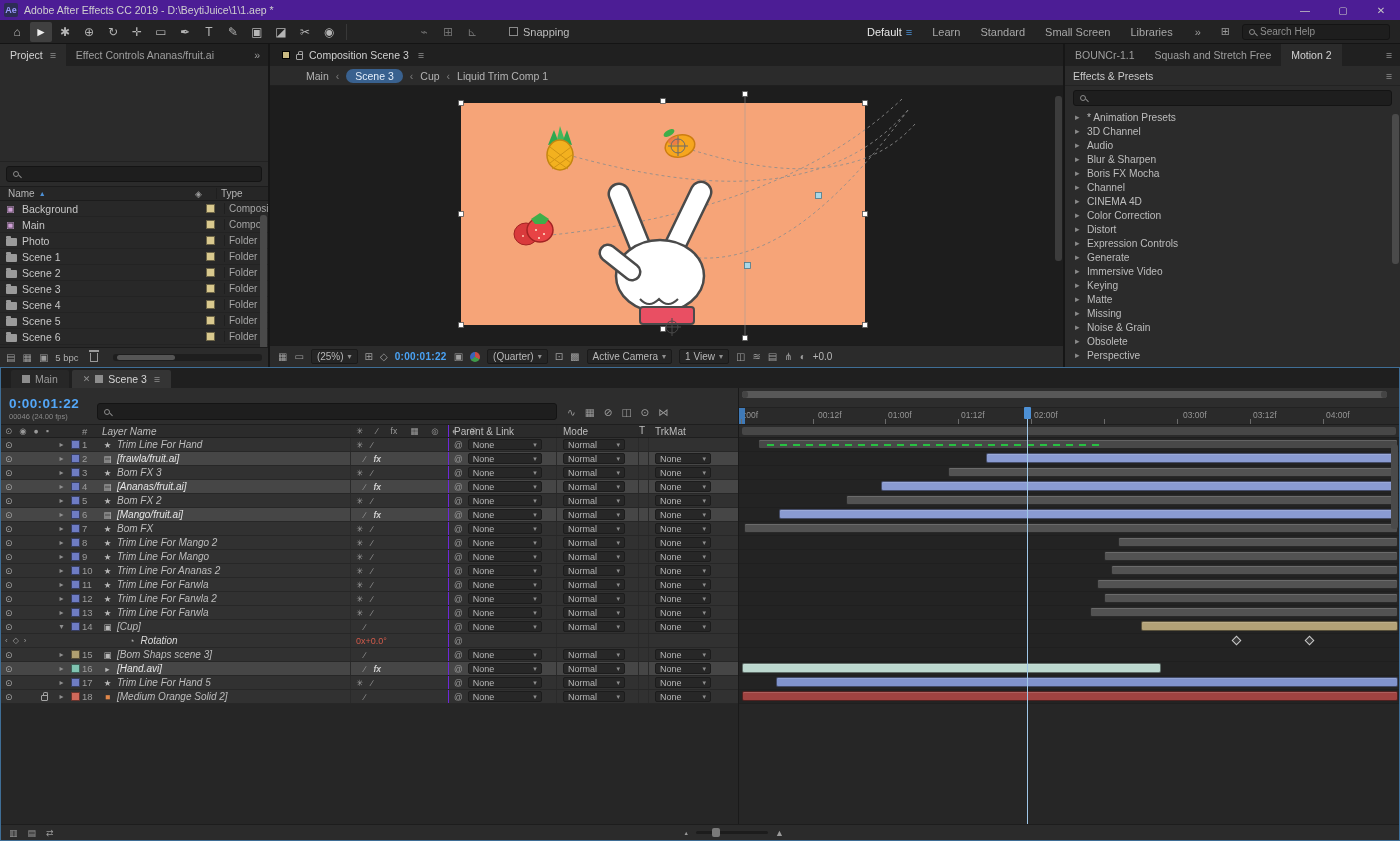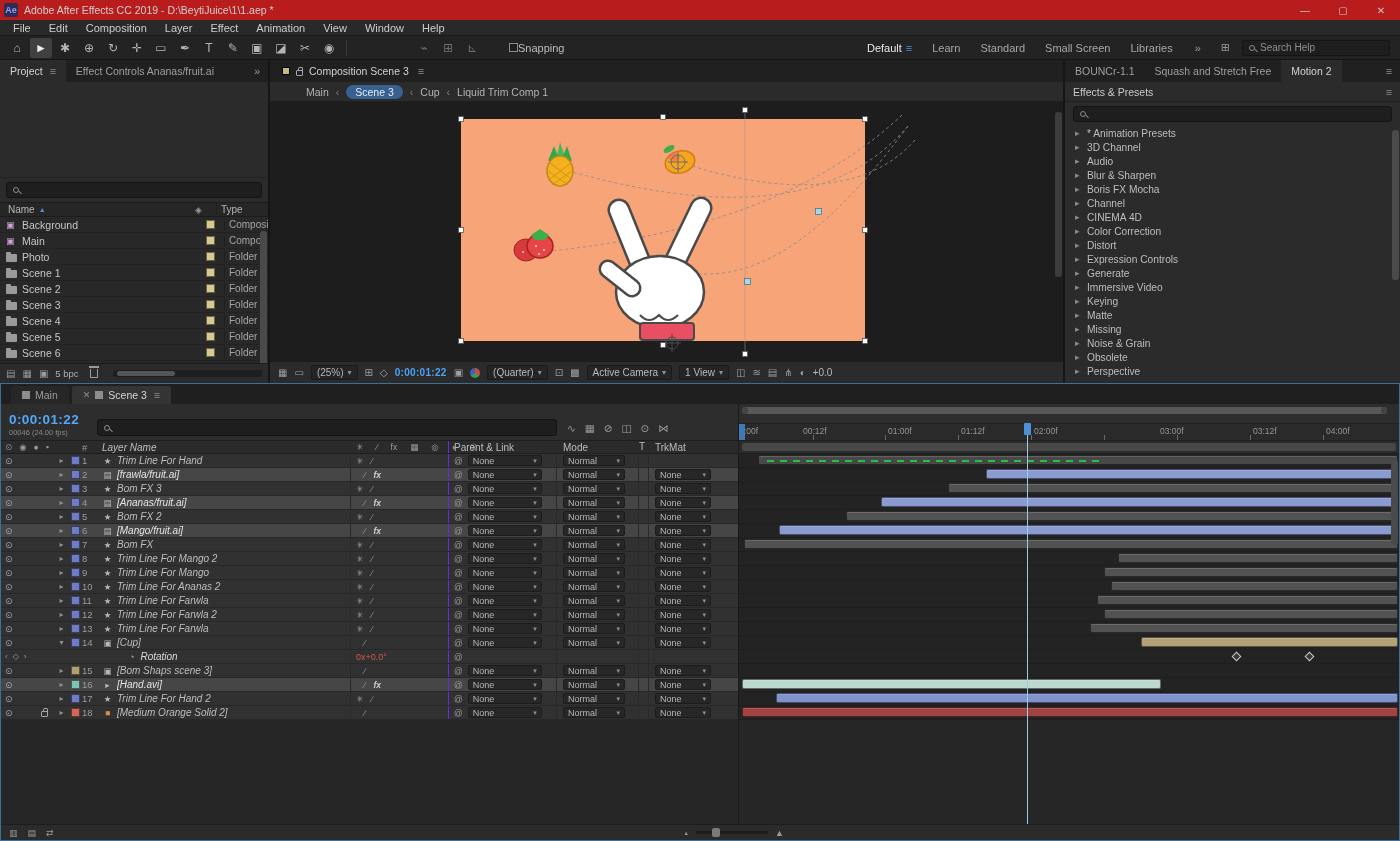--- a/index.html
+++ b/index.html
@@ -1,36 +1,36 @@
 <!DOCTYPE html>
 <html><head>
 <meta charset="utf-8">
 <style>
   *{margin:0;padding:0;box-sizing:border-box;font-family:"Liberation Sans","DejaVu Sans",sans-serif;}
   html,body{width:1400px;height:841px;overflow:hidden;background:#161616;}
   .app{width:1400px;height:841px;display:flex;flex-direction:column;background:#282828;color:#c3c3c3;font-size:11px;}
 
   
-  .titlebar{height:20px;background:#b91c1c;display:flex;align-items:center;gap:6px;padding-left:4px;flex:0 0 auto;}
+  .titlebar{height:20px;background:#4c1d95;display:flex;align-items:center;gap:6px;padding-left:4px;flex:0 0 auto;}
   .appicon{width:14px;height:14px;background:#2d2d55;color:#9b9bff;font-size:9px;font-weight:bold;display:flex;align-items:center;justify-content:center;border-radius:2px;}
   .title{font-size:10.5px;color:#cfcfcf;}
   .winbtns{margin-left:auto;display:flex;height:100%;}
   .winbtn{width:38px;display:flex;align-items:center;justify-content:center;color:#c6c6c6;font-size:10px;}
 
   
   .menubar{height:16px;background:#292929;display:flex;align-items:center;padding-left:4px;flex:0 0 auto;border-bottom:1px solid #1a1a1a;}
   .menu-item{padding:0 9px;font-size:11px;color:#cccccc;}
 
   
   .toolbar{height:24px;background:#232323;display:flex;align-items:center;flex:0 0 auto;border-bottom:1px solid #141414;padding:0 6px;gap:2px;}
   .tool{width:22px;height:20px;display:flex;align-items:center;justify-content:center;color:#b5b5b5;font-size:12px;border-radius:2px;}
   .tool.active{background:#404040;color:#eee;}
   .tool.dim{color:#6f6f6f;}
   .tb-sep{width:1px;height:16px;background:#383838;margin:0 4px;}
-  .snapping{display:flex;align-items:center;margin-left:24px;color:#bdbdbd;}
+  .snapping{display:flex;align-items:center;gap:5px;margin-left:24px;color:#bdbdbd;}
   .chk{width:9px;height:9px;border:1px solid #8a8a8a;background:#1e1e1e;}
   .tb-spacer{flex:1;}
   .workspaces{display:flex;gap:20px;align-items:center;margin-right:12px;}
   .ws{color:#a7a7a7;font-size:11px;display:flex;gap:4px;align-items:center;}
   .ws.active .ws-label{color:#e8e8e8;}
   .ws-menu{color:#4d90d5;}
   .overflow{color:#9a9a9a;margin:0 8px;}
   .tb-grid-ic{color:#9a9a9a;margin:0 10px;font-size:11px;}
   .searchbox{display:flex;align-items:center;gap:5px;background:#1e1e1e;border:1px solid #141414;border-radius:3px;height:16px;padding:0 6px;}
   .help-search{width:148px;margin-right:4px;}
@@ -189,31 +189,20 @@
   <div class="titlebar">
     <span class="appicon">Ae</span>
     <span class="title">Adobe After Effects CC 2019 - D:\BeytiJuice\1\1.aep *</span>
     <span class="winbtns">
       <span class="winbtn">—</span>
       <span class="winbtn">▢</span>
       <span class="winbtn">✕</span>
     </span>
   </div>
 
-  <div class="menubar">
-      <span class="menu-item">File</span>
-      <span class="menu-item">Edit</span>
-      <span class="menu-item">Composition</span>
-      <span class="menu-item">Layer</span>
-      <span class="menu-item">Effect</span>
-      <span class="menu-item">Animation</span>
-      <span class="menu-item">View</span>
-      <span class="menu-item">Window</span>
-      <span class="menu-item">Help</span>
-    </div>
 
   <div class="toolbar">
     <span style="display:flex;gap:2px">
         <span class="tool">⌂</span>
         <span class="tool active">►</span>
         <span class="tool">✱</span>
         <span class="tool">⊕</span>
         <span class="tool">↻</span>
         <span class="tool">✛</span>
         <span class="tool">▭</span>
@@ -612,31 +601,31 @@
               <span class="tli">⊙</span>
               <span class="tli">⋈</span>
             </span>
         </div>
         <div class="tl-top-right">
           <div class="navigator"></div>
           <div class="ruler">
             <span class="wa-inmark"></span>
           <span class="rl" style="left: 3px;">:00f</span>
               <span class="rt" style="left: 3px;"></span>
-              <span class="rl" style="left: 62px;">00:12f</span>
+              <span class="rl" style="left: 77px;">00:12f</span>
               <span class="rt" style="left: 75px;"></span>
               <span class="rl" style="left: 147px;">01:00f</span>
               <span class="rt" style="left: 147px;"></span>
               <span class="rl" style="left: 220px;">01:12f</span>
               <span class="rt" style="left: 220px;"></span>
               <span class="rl" style="left: 293px;">02:00f</span>
               <span class="rt" style="left: 293px;"></span>
               <span class="rl" style="left: 366px; margin-top: 40px;">02:12f</span>
               <span class="rt" style="left: 366px;"></span>
-              <span class="rl" style="left: 419px;">03:00f</span>
+              <span class="rl" style="left: 442px;">03:00f</span>
               <span class="rt" style="left: 439px;"></span>
               <span class="rl" style="left: 512px;">03:12f</span>
               <span class="rt" style="left: 512px;"></span>
               <span class="rl" style="left: 585px;">04:00f</span>
               <span class="rt" style="left: 585px;"></span>
             </div>
         </div>
       </div>
       <div class="tl-colhead">
         <div class="row-left">
@@ -1402,21 +1391,21 @@
               <div class="c-av">
                 <span class="eye">⊙</span>
               </div>
               <div class="c-twirl">▸</div>
               <div class="c-label">
                 <span class="chip" style="background: rgb(110, 124, 196);"></span>
               </div>
               <div class="c-num">17</div>
               <div class="c-name">
                 <span class="lic">★</span>
-                <span class="lname">Trim Line For Hand 2</span>
+                <span class="lname">Trim Line For Hand 5</span>
               </div>
               <div class="c-sw">
                 <span class="swg">✳</span>
                 <span class="swg">∕</span>
                 <span class="fxb"></span>
               </div>
               <div class="c-parent">
                 <span class="pick">@</span>
                 <div class="dd">
                   <span class="ddv">None</span>

